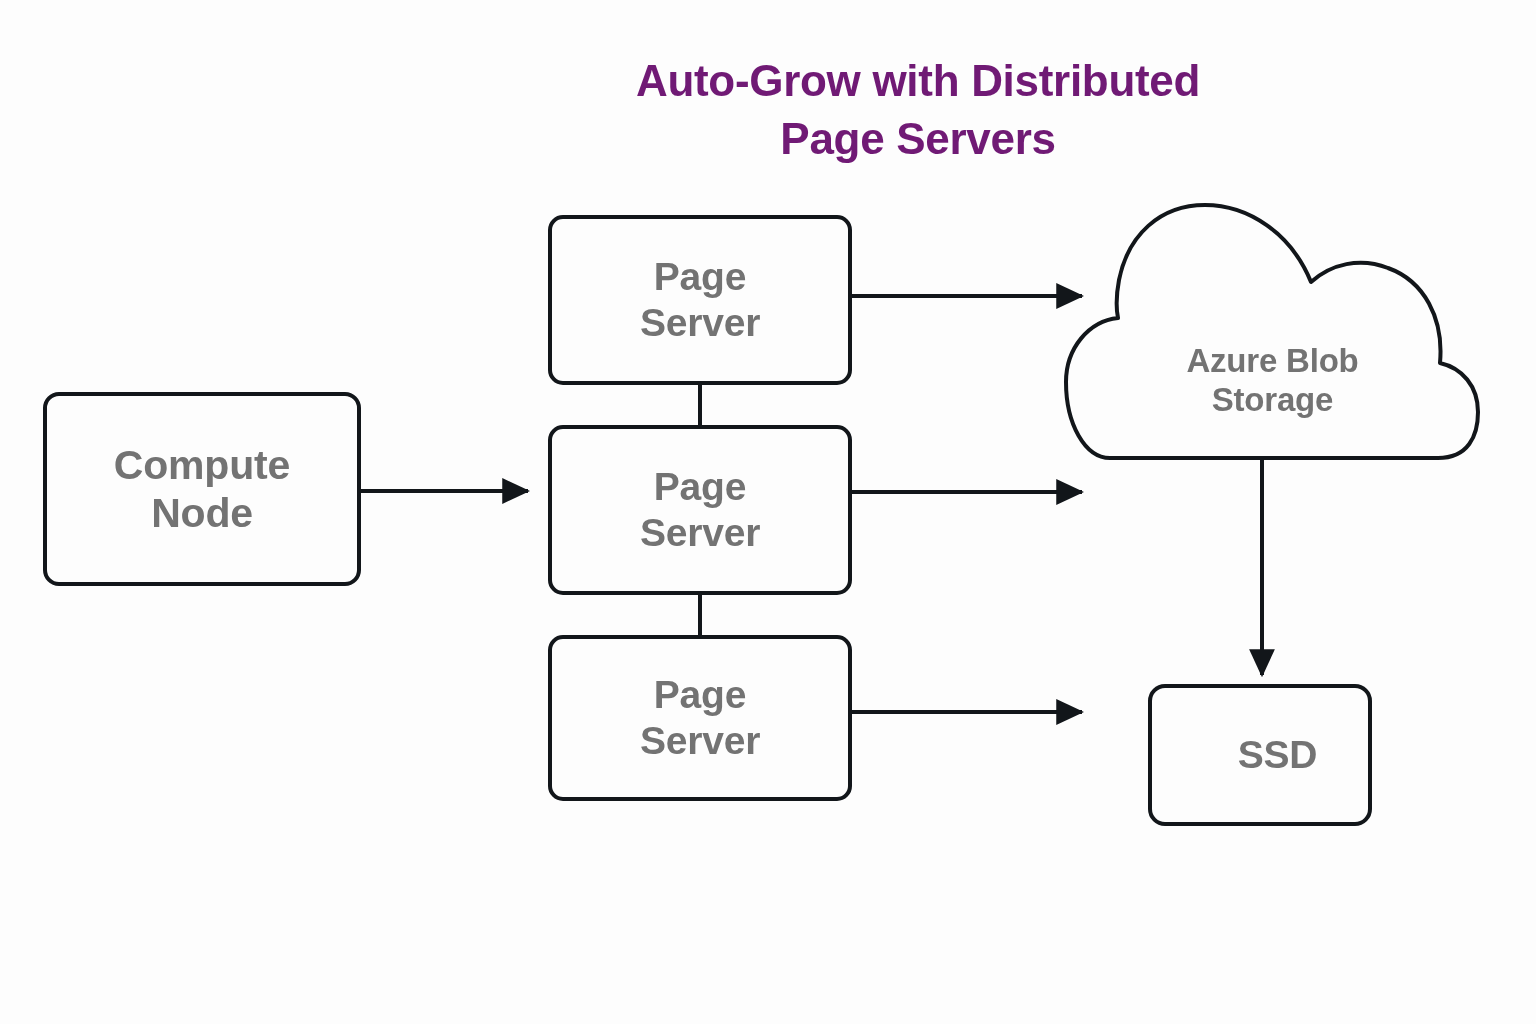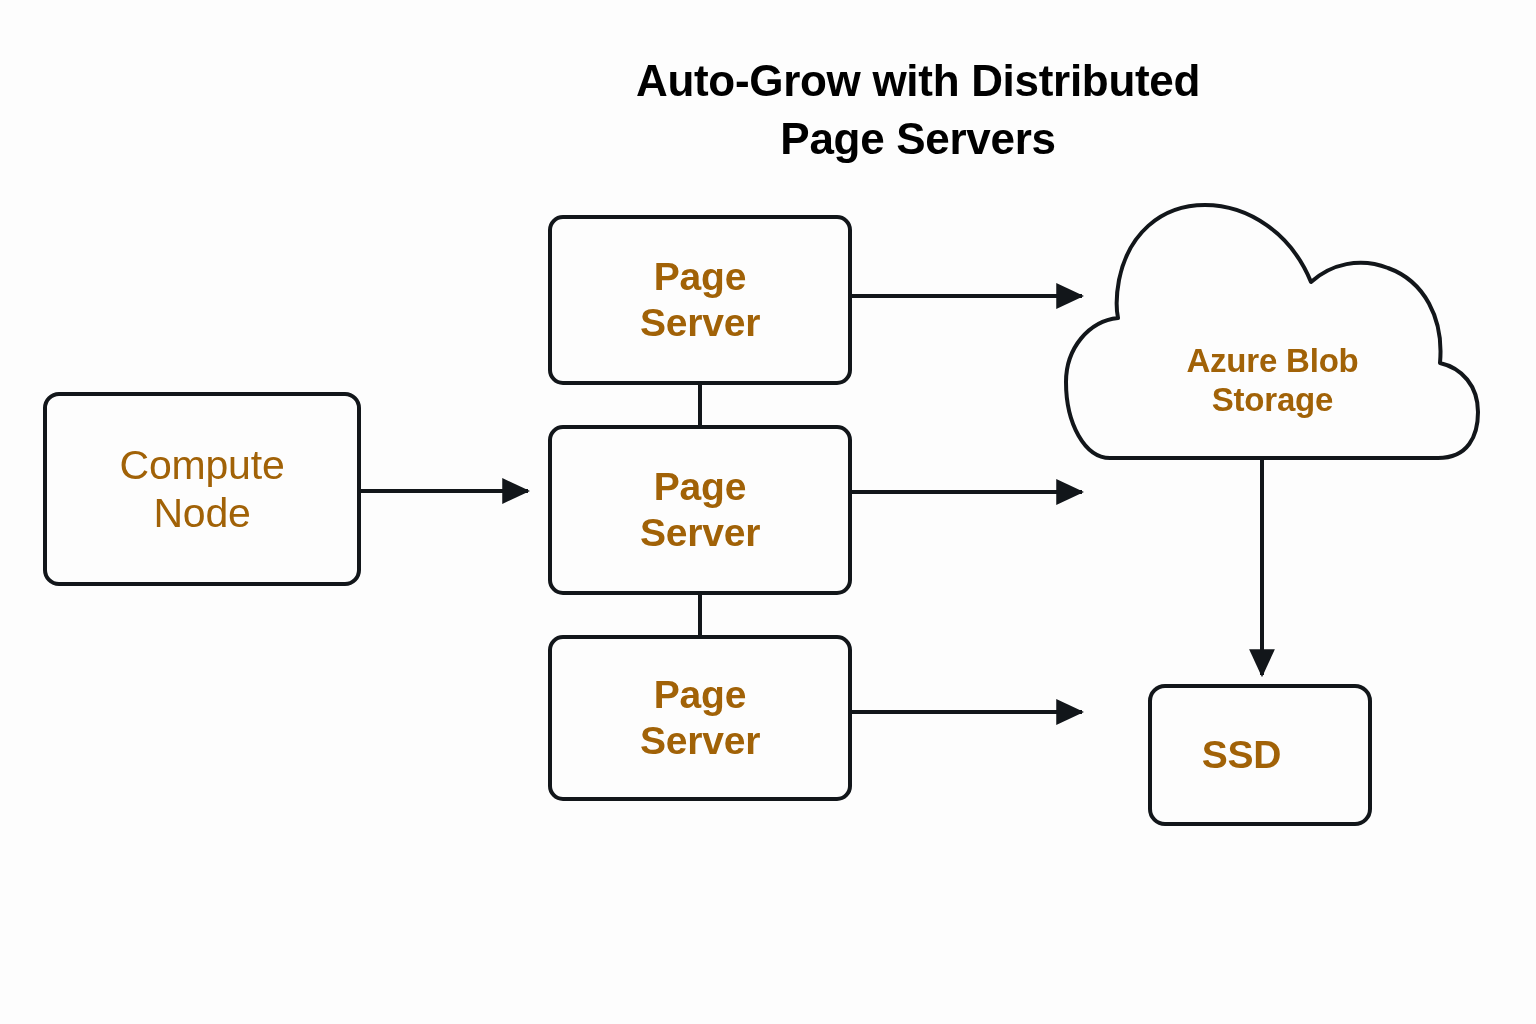--- a/index.html
+++ b/index.html
@@ -31,55 +31,55 @@
   .diagram-title {
     position: absolute;
     left: 568px;
     top: 52px;
     width: 700px;
     text-align: center;
     font-size: 44px;
     font-weight: 700;
     line-height: 1.32;
     letter-spacing: -0.3px;
-    color: #000000;
+    color: #701a75;
     white-space: pre-line;
   }
 
   
   .node-label {
     position: absolute;
     text-align: center;
-    color: #a16207;
+    color: #737373;
     line-height: 1.18;
     white-space: pre-line;
     display: flex;
     align-items: center;
     justify-content: center;
     pointer-events: none;
   }
   .label-compute {
     left: 43px;  top: 392px;  width: 318px; height: 194px;
-    font-size: 41px; font-weight: 400; letter-spacing: -0.2px;
+    font-size: 41px; font-weight: 700; letter-spacing: -0.2px;
   }
   .label-page-server {
     width: 304px; height: 170px;
     left: 548px;
     font-size: 39px; font-weight: 600; letter-spacing: -0.2px;
   }
   .label-ps-0 { top: 215px; height: 170px; }
   .label-ps-1 { top: 425px; height: 170px; }
   .label-ps-2 { top: 635px; height: 166px; }
   .label-cloud {
     left: 1075px; top: 318px; width: 395px; height: 126px;
     font-size: 33px; font-weight: 700; letter-spacing: -0.2px;
   }
   .label-ssd {
     left: 1148px; top: 684px; width: 187px; height: 142px;
-    font-size: 39px; font-weight: 600; letter-spacing: -0.2px;
+    font-size: 39px; font-weight: 600; letter-spacing: -0.2px; padding-left: 36px;
   }
 </style>
 </head>
 <body>
 
 <div id="diagram-root">
 
   <svg id="diagram-svg" viewBox="0 0 1536 1024">
     <defs>
       <marker id="arrowhead" viewBox="0 0 10 10" refX="9.2" refY="5" markerWidth="7" markerHeight="7" orient="auto-start-reverse">

